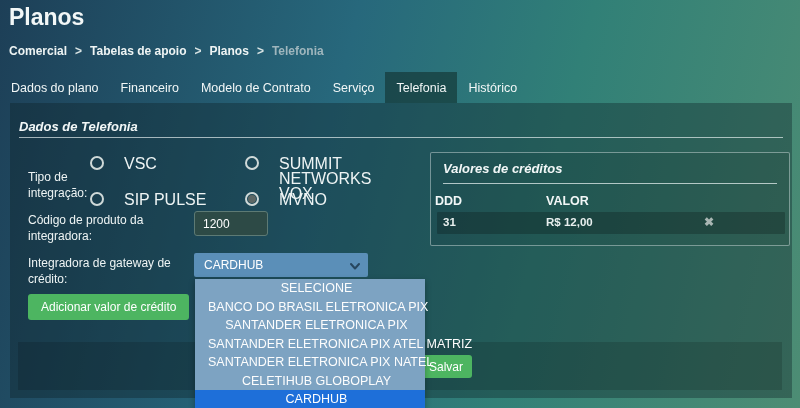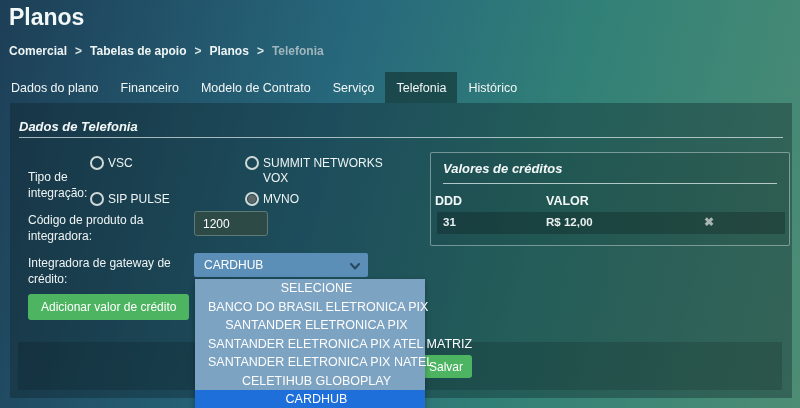--- a/index.html
+++ b/index.html
@@ -44,21 +44,21 @@
   .form-label { position:absolute; font-size:12px; line-height:16px; color:#eef4f4; }
   .radio-opt { position:absolute; display:flex; cursor:pointer; }
   .radio-circle {
     width:14px; height:14px; border:2px solid #cfd9d8; border-radius:50%;
     background:transparent; flex:0 0 auto; position:relative;
   }
   .radio-circle.selected::after {
     content:""; position:absolute; left:1px; top:1px; width:8px; height:8px;
     border-radius:50%; background:#5d6866;
   }
-  .radio-label { font-size:12px; line-height:15px; color:#eef4f4; margin-left:4px; }
+  .radio-label { font-size:16px; line-height:15px; color:#eef4f4; margin-left:20px; }
   .text-input {
     position:absolute; left:194px; top:211px; width:74px; height:25px;
     background:#2d4a46; border:1px solid #5d7a74; border-radius:3px;
     color:#fff; font-size:12px; padding-left:8px; font-family:"Liberation Sans", sans-serif;
   }
   .select-box {
     position:absolute; left:194px; top:253px; width:174px; height:24px;
     background:#5b8fb8; border-radius:2px; cursor:pointer;
     display:flex; align-items:center; padding-left:10px;
     font-size:12px; color:#fff;

